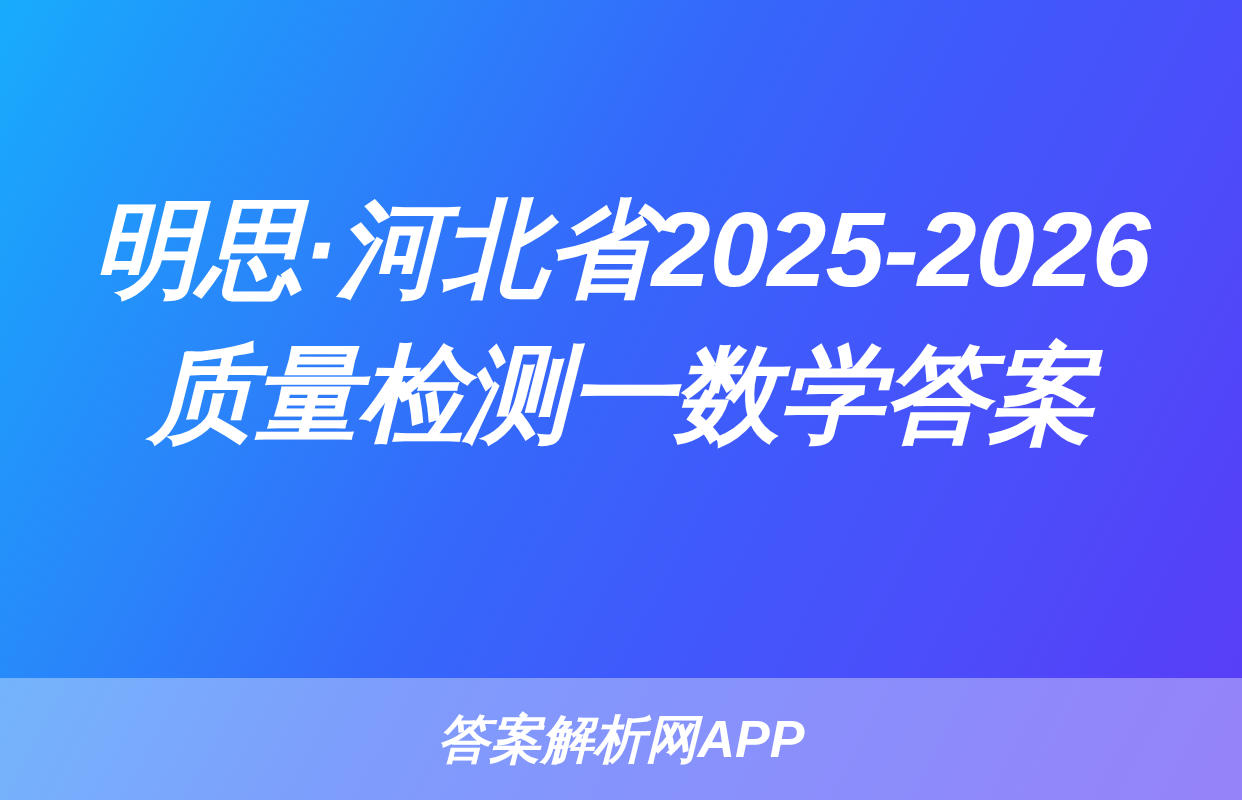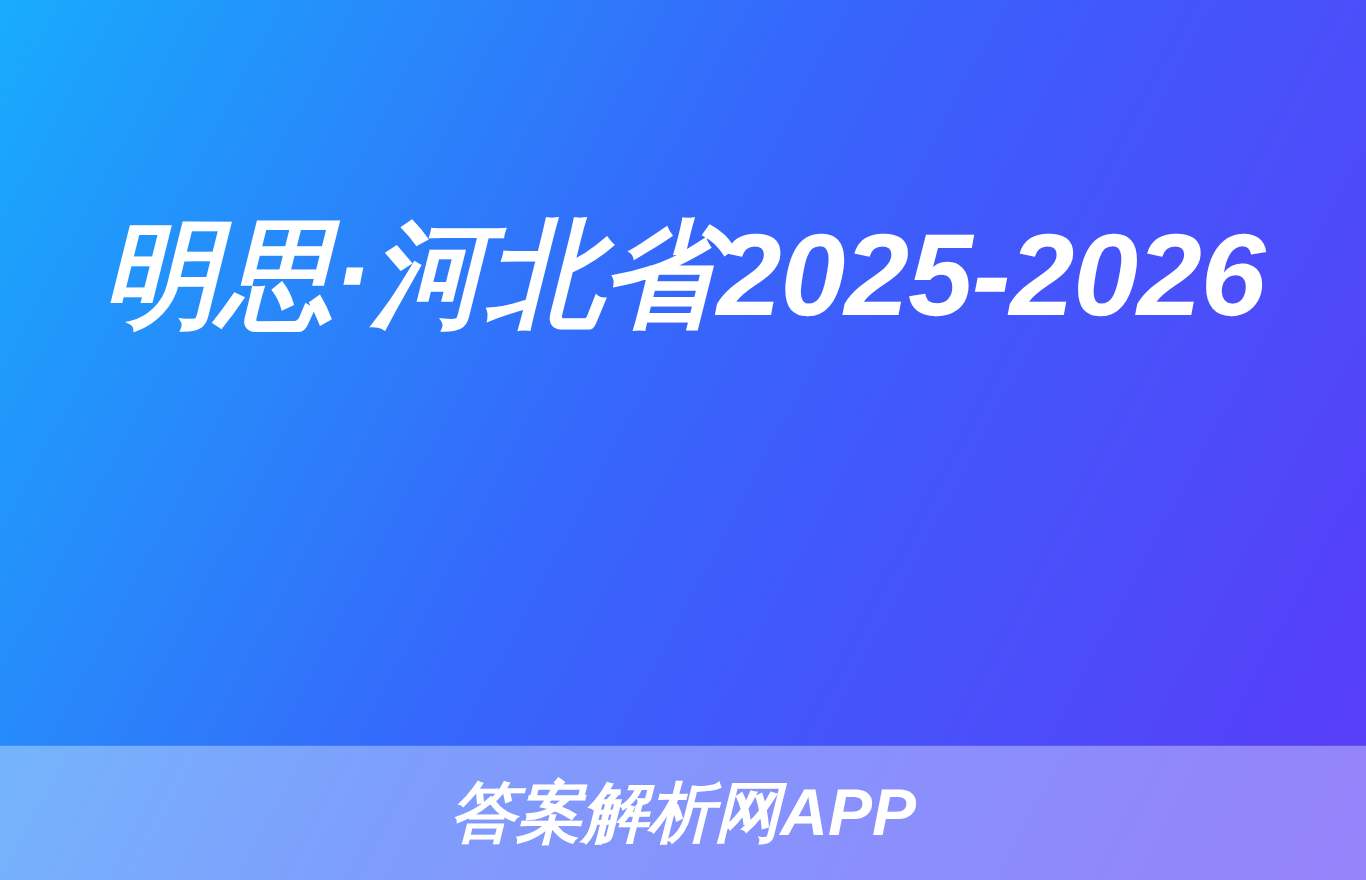--- a/index.html
+++ b/index.html
@@ -59,34 +59,35 @@
     bottom: 0;
     height: 122px;
     background: rgba(255,255,255,0.36);
     display: flex;
     align-items: center;
     justify-content: center;
   }
 
   #footer-text {
     color: #ffffff;
-    font-size: 60px;
+    font-size: 52px;
     font-weight: 700;
     font-style: italic;
     letter-spacing: 0px;
     line-height: 1;
     white-space: nowrap;
   }
 </style>
 </head>
 <body>
 
 <div id="poster">
 
   <div id="title-block">
     <span class="title-line">明思·河北省2025-2026</span>
+    <span class="title-line">质量检测一数学答案</span>
   </div>
 
   <div id="footer-band">
     <span id="footer-text">答案解析网APP</span>
   </div>
 
 </div>
 
 </body></html>

